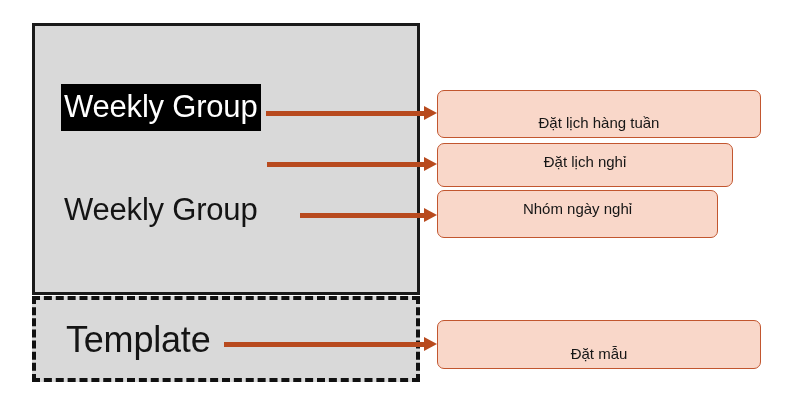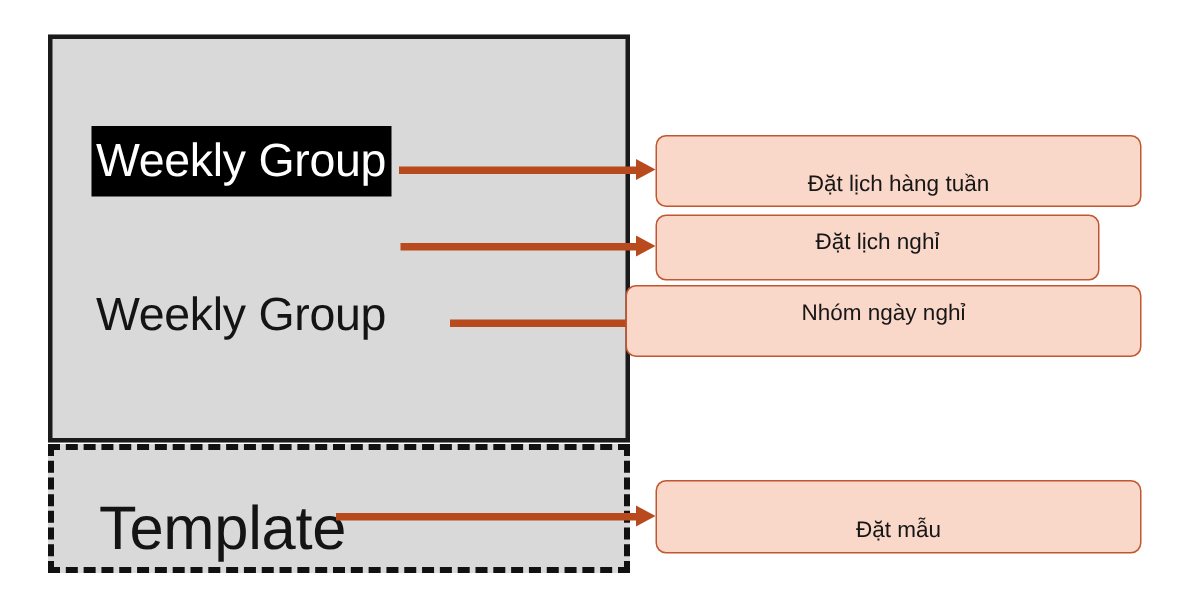--- a/index.html
+++ b/index.html
@@ -68,22 +68,22 @@
     color: #ffffff;
     padding: 7px 4px 9px 3px;
   }
   .item-weekly  { top: 58px; }
   .item-holiday { top: 117px; }
   .item-group   { top: 168px; }
 
   .template-label {
     position: absolute;
     left: 30px;
-    top: 32px;
-    font-size: 41px;
+    top: 22px;
+    font-size: 36px;
     line-height: 1;
     color: #141414;
     white-space: nowrap;
     letter-spacing: -0.2px;
   }
 
   
   .callout {
     position: absolute;
     background: #f9d7c9;
@@ -92,21 +92,21 @@
     box-sizing: border-box;
     display: flex;
     align-items: flex-start;
     justify-content: center;
     color: #161616;
     font-size: 15px;
     padding-top: 9px;
   }
   .callout-1 { left: 437px; top: 90px;  width: 324px; height: 48px; align-items: center; padding-top: 17px; }
   .callout-2 { left: 437px; top: 143px; width: 296px; height: 44px; }
-  .callout-3 { left: 417px; top: 190px; width: 344px; height: 48px; text-align: center; }
+  .callout-3 { left: 437px; top: 190px; width: 281px; height: 48px; text-align: center; }
   .callout-4 { left: 437px; top: 320px; width: 324px; height: 49px; align-items: center; padding-top: 17px; }
 
   
   .arrow {
     position: absolute;
     height: 7px;
   }
   .arrow .shaft {
     position: absolute;
     left: 0;

